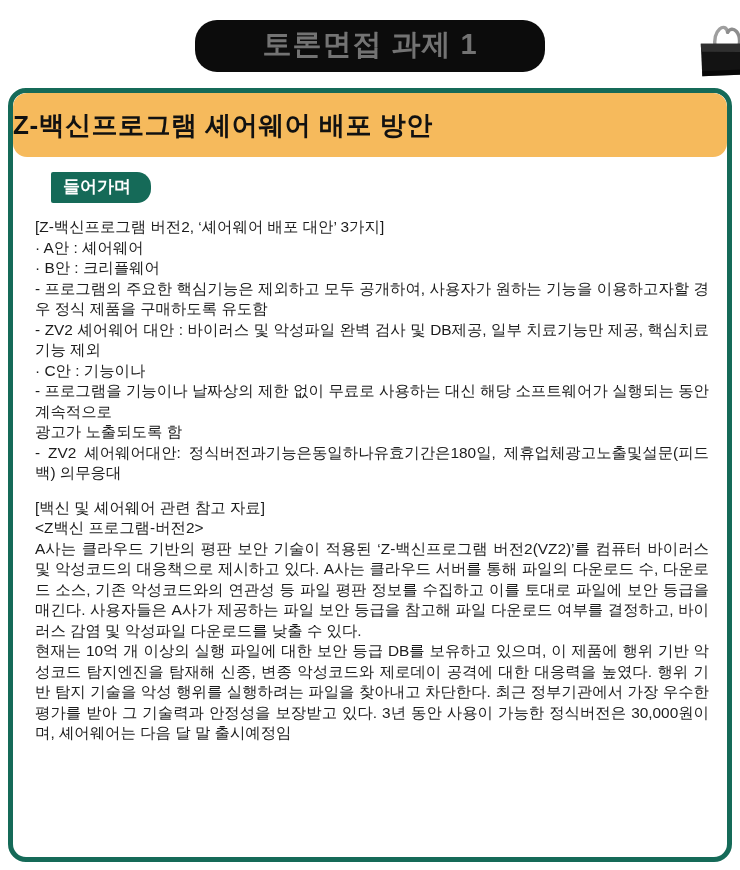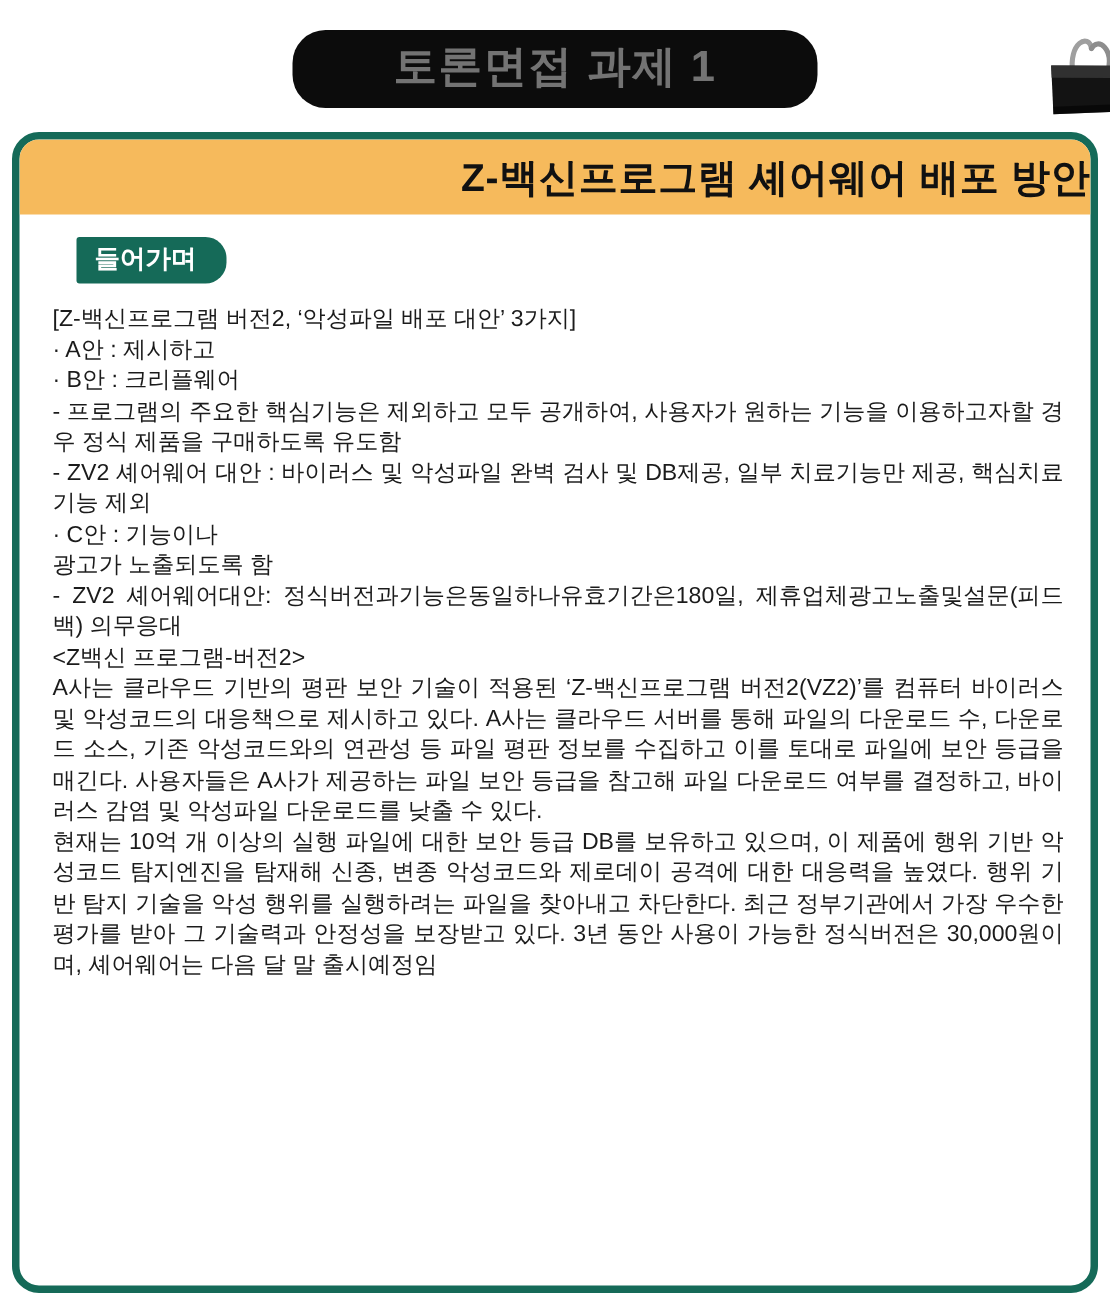--- a/index.html
+++ b/index.html
@@ -48,25 +48,26 @@
   .doc-card {
     box-sizing: border-box;
     margin: 0 8px;
     height: 774px;
     border: 5px solid #156a58;
     border-radius: 18px;
     background: #ffffff;
     overflow: hidden;
   }
   .title-band {
-    height: 50px;
+    height: 64px;
     background: #f6ba5c;
     display: flex;
     align-items: center;
-    justify-content: flex-end;
+    justify-content: flex-start;
+    border-radius: 14px;
   }
   .doc-title {
     margin: 0;
     font-size: 26px;
     font-weight: 800;
     color: #111111;
     letter-spacing: 0.5px;
   }
   .content {
     padding: 15px 16px 0 16px;
@@ -119,29 +120,31 @@
       <h1 class="doc-title">Z-백신프로그램 셰어웨어 배포 방안</h1>
     </div>
 
     <div class="content">
 
       <span class="intro-badge">들어가며</span>
 
       <div class="body-text">
 
 
-        <div class="gap-before">[Z-백신프로그램 버전2, ‘악성파일 배포 대안’ 3가지]</div>
-        <div>· A안 : 제시하고</div>
+        <div class="gap-before">[Z-백신프로그램 버전2, ‘셰어웨어 배포 대안’ 3가지]</div>
+        <div>· A안 : 셰어웨어</div>
         <div>· B안 : 크리플웨어</div>
         <div>- 프로그램의 주요한 핵심기능은 제외하고 모두 공개하여, 사용자가 원하는 기능을 이용하고자할 경우 정식 제품을 구매하도록 유도함</div>
         <div>- ZV2 셰어웨어 대안 : 바이러스 및 악성파일 완벽 검사 및 DB제공, 일부 치료기능만 제공, 핵심치료기능 제외</div>
         <div>· C안 : 기능이나</div>
+        <div>- 프로그램을 기능이나 날짜상의 제한 없이 무료로 사용하는 대신 해당 소프트웨어가 실행되는 동안 계속적으로</div>
         <div>광고가 노출되도록 함</div>
         <div>- ZV2 셰어웨어대안: 정식버전과기능은동일하나유효기간은180일, 제휴업체광고노출및설문(피드백) 의무응대</div>
 
+        <div class="gap-before">[백신 및 셰어웨어 관련 참고 자료]</div>
         <div>&lt;Z백신 프로그램-버전2&gt;</div>
         <div>A사는 클라우드 기반의 평판 보안 기술이 적용된 ‘Z-백신프로그램 버전2(VZ2)’를 컴퓨터 바이러스 및 악성코드의 대응책으로 제시하고 있다. A사는 클라우드 서버를 통해 파일의 다운로드 수, 다운로드 소스, 기존 악성코드와의 연관성 등 파일 평판 정보를 수집하고 이를 토대로 파일에 보안 등급을 매긴다. 사용자들은 A사가 제공하는 파일 보안 등급을 참고해 파일 다운로드 여부를 결정하고, 바이러스 감염 및 악성파일 다운로드를 낮출 수 있다.</div>
         <div>현재는 10억 개 이상의 실행 파일에 대한 보안 등급 DB를 보유하고 있으며, 이 제품에 행위 기반 악성코드 탐지엔진을 탐재해 신종, 변종 악성코드와 제로데이 공격에 대한 대응력을 높였다. 행위 기반 탐지 기술을 악성 행위를 실행하려는 파일을 찾아내고 차단한다. 최근 정부기관에서 가장 우수한 평가를 받아 그 기술력과 안정성을 보장받고 있다. 3년 동안 사용이 가능한 정식버전은 30,000원이며, 셰어웨어는 다음 달 말 출시예정임</div>
 
       </div>
     </div>
   </div>
 </div>
 
 </body></html>

